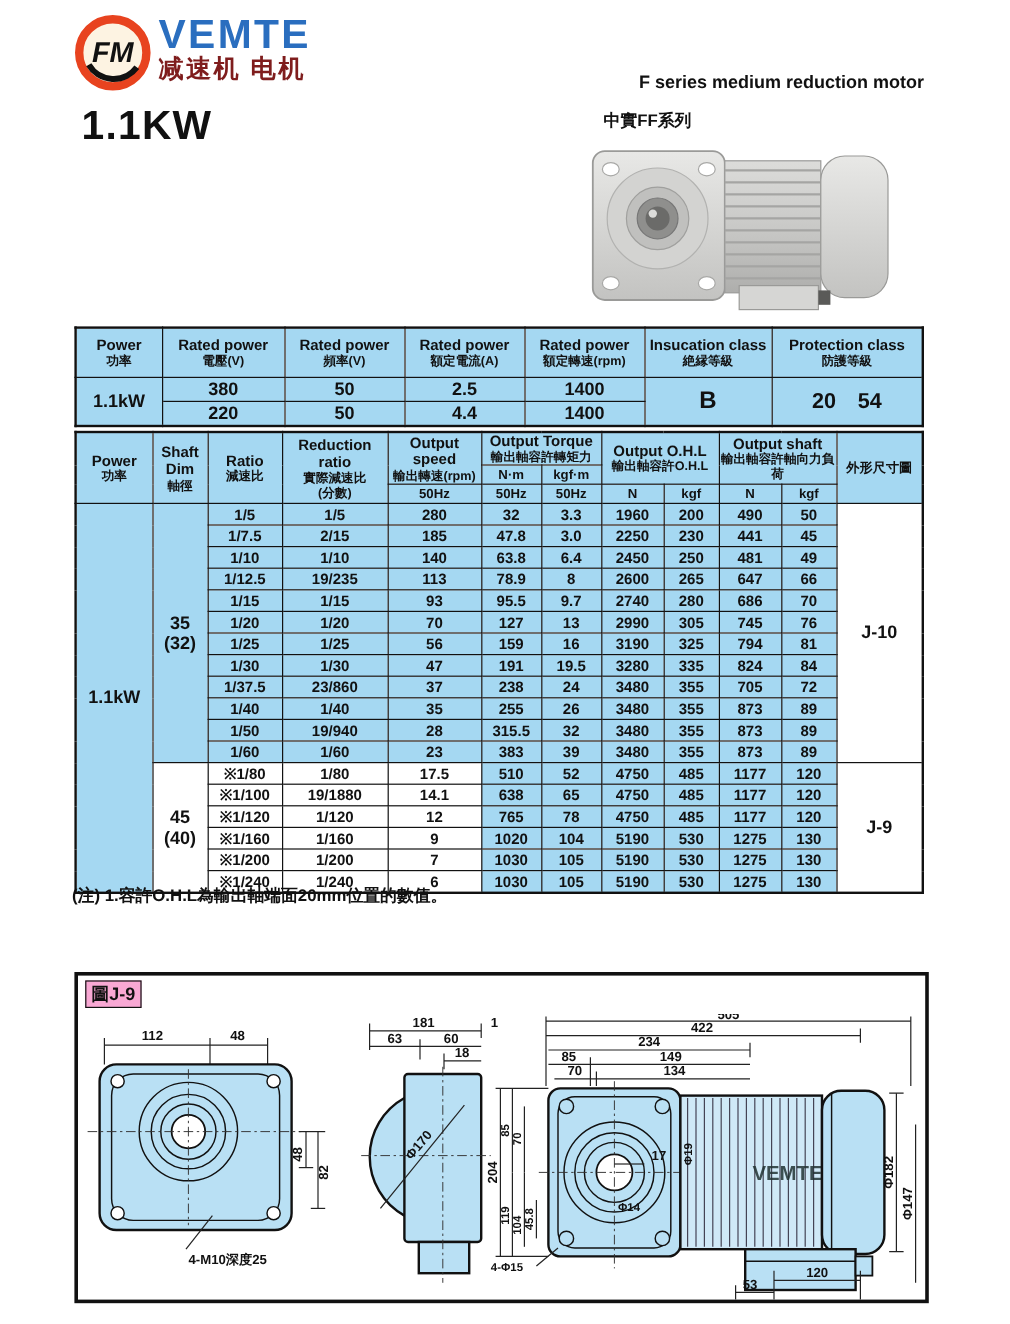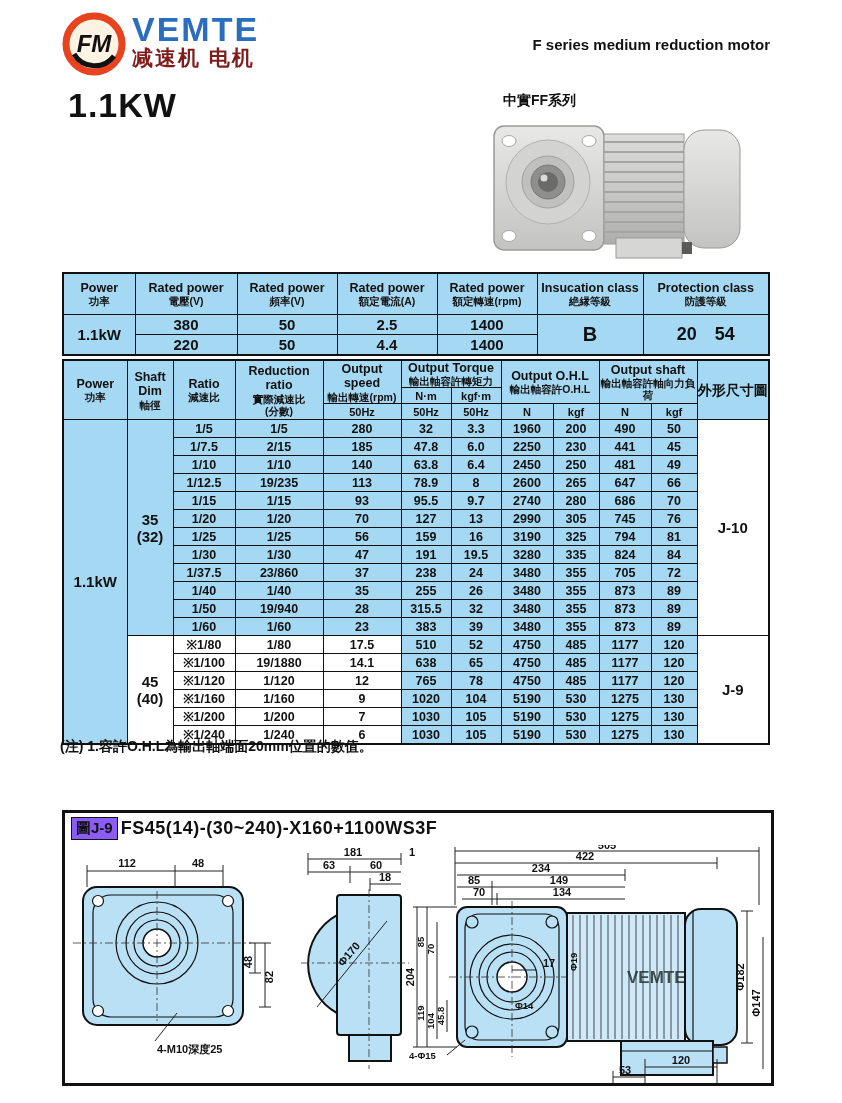--- a/index.html
+++ b/index.html
@@ -3,21 +3,21 @@
 <meta charset="utf-8">
 <style>
   html,body{margin:0;padding:0;background:#fff;}
   .page{position:relative;width:842px;height:1103px;background:#fff;overflow:hidden;
         font-family:"Liberation Sans",sans-serif;color:#111;}
   
   .logo-wrap{position:absolute;left:62px;top:12px;display:flex;align-items:flex-start;}
   .brand-text{margin-left:6px;}
   .brand-name{font-size:34px;font-weight:bold;color:#2a6ebf;letter-spacing:2px;line-height:1;}
   .brand-sub{font-size:21px;font-weight:bold;color:#7f1d1d;letter-spacing:2px;line-height:1.1;}
-  .title-en{position:absolute;left:440px;top:36px;width:330px;text-align:right;
+  .title-en{position:absolute;left:440px;top:60px;width:330px;text-align:right;
             font-size:15px;font-weight:bold;}
   .title-zh{position:absolute;left:440px;top:65px;width:330px;text-align:right;
             font-size:13px;font-weight:bold;}
   .power-title{position:absolute;left:68px;top:86px;font-size:34px;font-weight:bold;letter-spacing:1px;}
   .series-label{position:absolute;left:503px;top:92px;font-size:14px;font-weight:bold;}
   .photo{position:absolute;left:492px;top:120px;}
   
   table{border-collapse:collapse;table-layout:fixed;}
   .spec td,.spec th{border:1.6px solid #111;text-align:center;vertical-align:middle;
         font-weight:bold;padding:0;line-height:1.15;overflow:hidden;}
@@ -36,21 +36,21 @@
   #table2 .r1 th{height:24px;}
   #table2 .r2 th{height:15px;font-size:11px;}
   #table2 .r3 th{height:15px;font-size:11px;}
   .prot-gap{display:inline-block;width:18px;}
   
   .notes{position:absolute;left:60px;top:736px;font-size:14px;font-weight:bold;line-height:1.45;}
   .notes .ind{padding-left:34px;}
   
   .drawing{position:absolute;left:62px;top:810px;width:712px;height:276px;border:3px solid #111;box-sizing:border-box;}
   .draw-title{position:absolute;left:6px;top:4px;display:flex;align-items:center;}
-  .fig-tag{background:#8b5cf6;border:1.5px solid #111;font-size:15px;font-weight:bold;padding:1px 4px;}
+  .fig-tag{background:#f9a8d4;border:1.5px solid #111;font-size:15px;font-weight:bold;padding:1px 4px;}
   .fig-name{font-size:18px;font-weight:bold;margin-left:3px;letter-spacing:0.5px;}
   .draw-svg{position:absolute;left:0;top:32px;}
   .dim{font-size:11px;font-weight:bold;fill:#111;}
   .dims{font-size:9.5px;font-weight:bold;fill:#111;}
   .dline{stroke:#222;stroke-width:1;}
   .oline{stroke:#111;stroke-width:2;fill:#b9e0f4;}
   .iline{stroke:#111;stroke-width:1.2;fill:none;}
   .cl{stroke:#333;stroke-width:0.8;stroke-dasharray:8 3 2 3;fill:none;}
 </style>
 </head>
@@ -222,21 +222,21 @@
           </th>
         <th class="blue" colspan="2" rowspan="2">
             <div class="h-en">Output O.H.L</div>
             <div class="h-zh">輸出軸容許O.H.L</div>
           </th>
         <th class="blue" colspan="2" rowspan="2">
             <div class="h-en">Output shaft</div>
             <div class="h-zh">輸出軸容許軸向力負荷</div>
           </th>
         <th class="blue" rowspan="3">
-            <div class="h-zh" style="font-size:14px">外形尺寸圖</div>
+            <div class="h-zh" style="font-size:11px">外形尺寸圖</div>
           </th>
       </tr>
       <tr class="r2">
         <th class="blue">N·m</th>
         <th class="blue">kgf·m</th>
       </tr>
       <tr class="r3">
         <th class="blue">50Hz</th>
         <th class="blue">50Hz</th>
         <th class="blue">50Hz</th>
@@ -260,21 +260,21 @@
           <td class="blue v-cell">200</td>
           <td class="blue v-cell">490</td>
           <td class="blue v-cell">50</td>
           <td class="white v-big" rowspan="12">J-10</td>
         </tr>
         <tr>
           <td class="blue v-cell">1/7.5</td>
           <td class="blue v-cell">2/15</td>
           <td class="blue v-cell">185</td>
           <td class="blue v-cell">47.8</td>
-          <td class="blue v-cell">6.0</td>
+          <td class="blue v-cell">3.0</td>
           <td class="blue v-cell">2250</td>
           <td class="blue v-cell">230</td>
           <td class="blue v-cell">441</td>
           <td class="blue v-cell">45</td>
         </tr>
         <tr>
           <td class="blue v-cell">1/10</td>
           <td class="blue v-cell">1/10</td>
           <td class="blue v-cell">140</td>
           <td class="blue v-cell">63.8</td>
@@ -455,21 +455,20 @@
       </tbody>
   </table>
 
   <div class="notes">
     <div>(注) 1.容許O.H.L為輸出軸端面20mm位置的數值。</div>
   </div>
 
   <div class="drawing">
     <div class="draw-title">
       <span class="fig-tag">圖J-9</span>
-      <span class="fig-name">FS45(14)-(30~240)-X160+1100WS3F</span>
     </div>
     <svg class="draw-svg" width="706" height="240" viewBox="0 0 706 240">
 
       <g>
         <line class="dline" x1="22" y1="26" x2="110" y2="26"></line>
           <line class="dline" x1="110" y1="26" x2="158" y2="26"></line>
         <line class="dline" x1="22" y1="20" x2="22" y2="42"></line>
           <line class="dline" x1="110" y1="20" x2="110" y2="42"></line>
           <line class="dline" x1="158" y1="20" x2="158" y2="42"></line>
         <text class="dim" x="62" y="22" text-anchor="middle">112</text>

